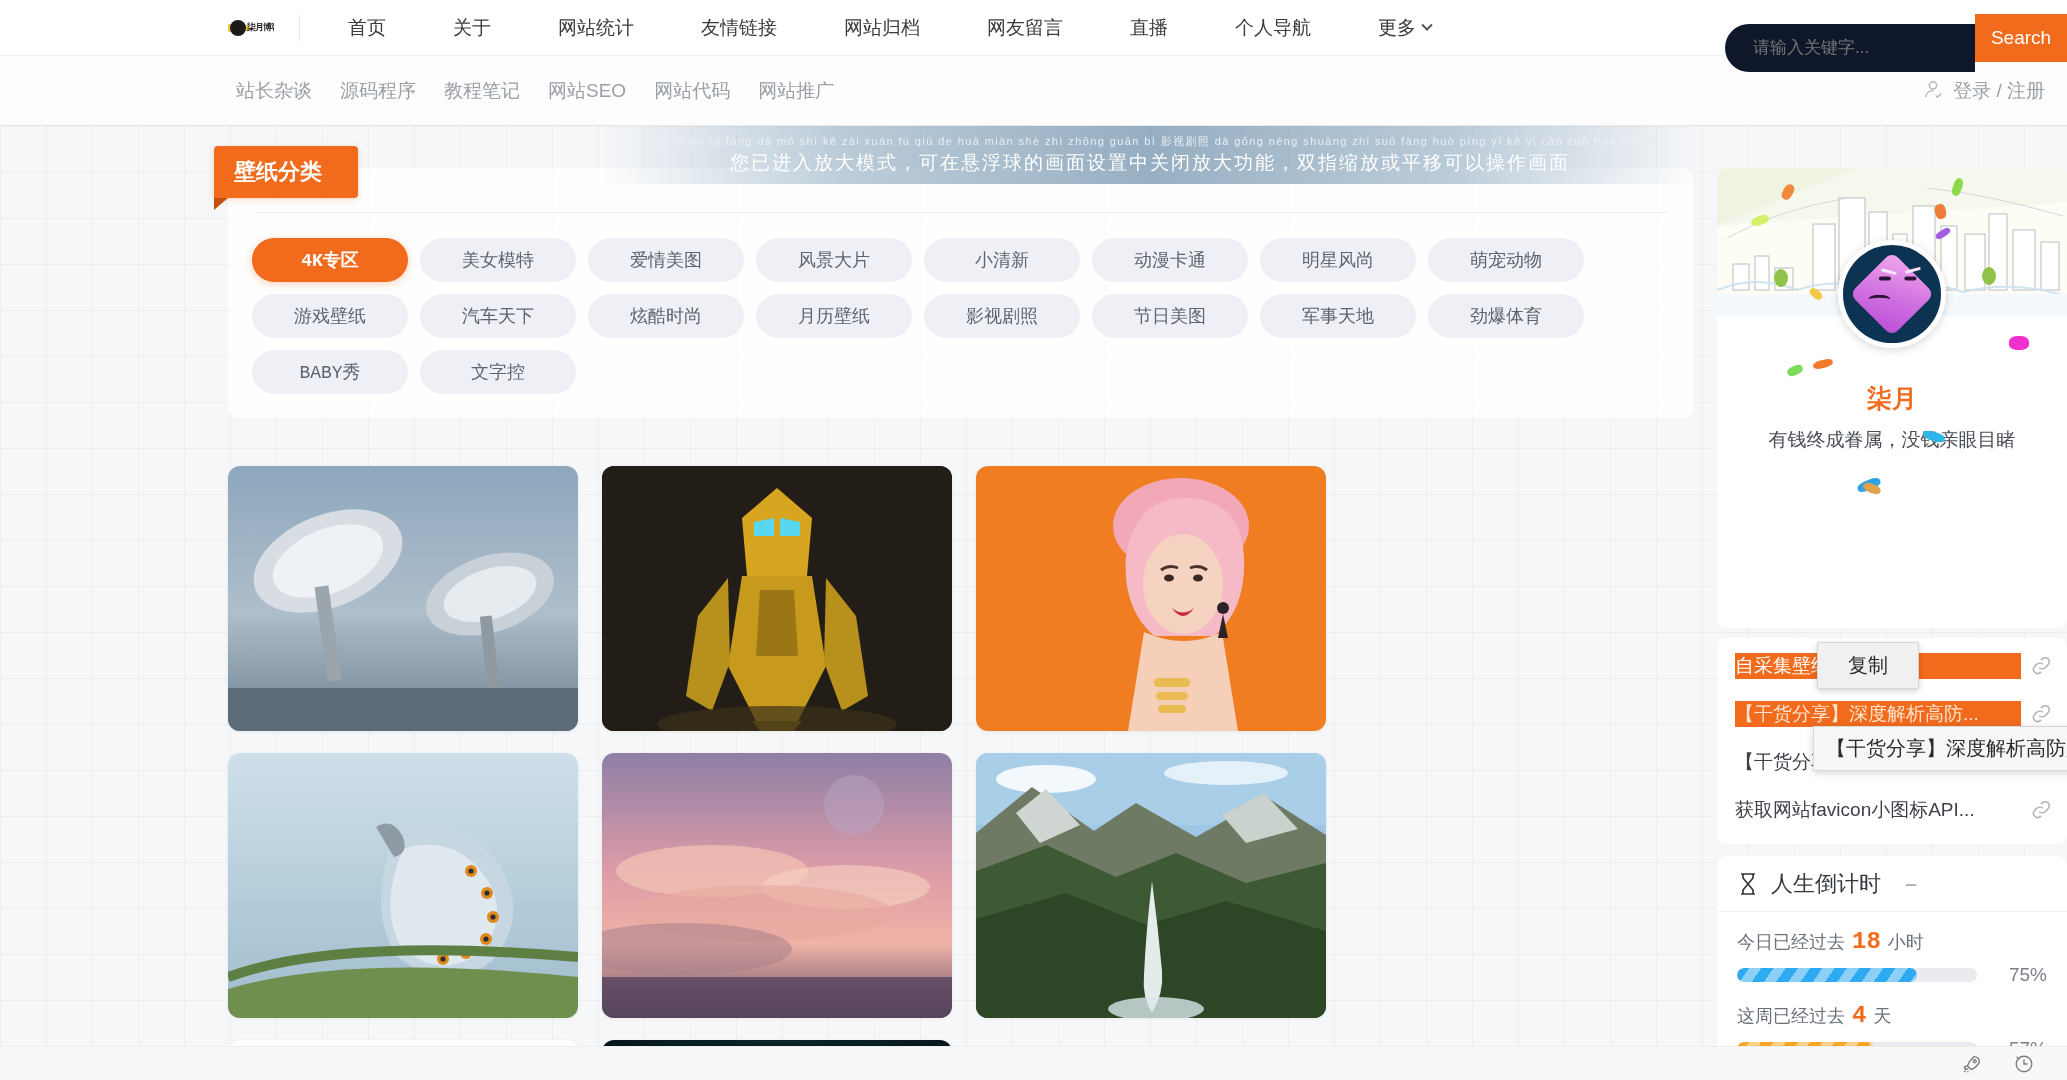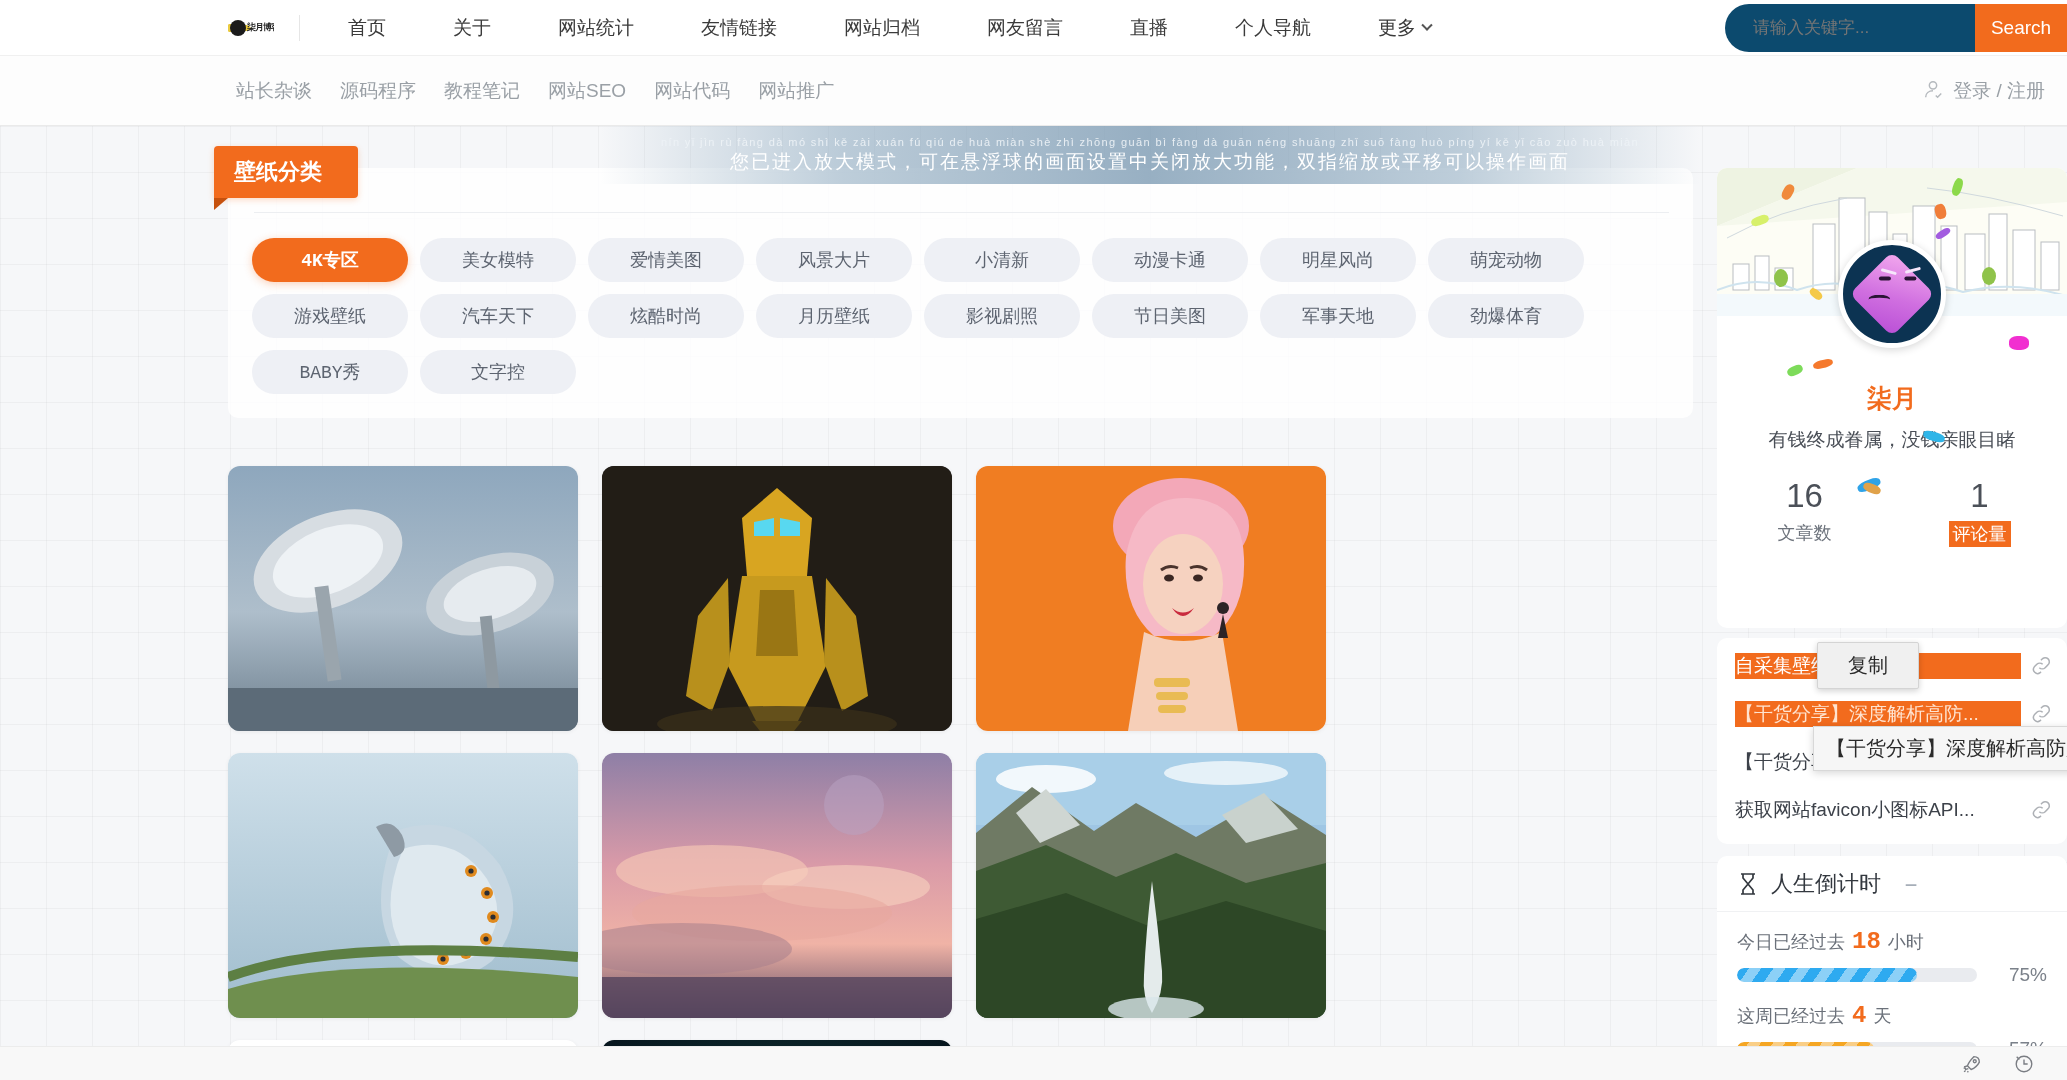--- a/index.html
+++ b/index.html
@@ -63,23 +63,24 @@
     width: 8px; height: 8px;
     border-right: 2px solid #555; border-bottom: 2px solid #555;
     transform: rotate(45deg) translate(-2px,-2px);
   }
   .search-area {
     position: absolute; right: 0px; top: 4px;
     display: flex; align-items: center;
   }
   .search-box {
     width: 250px; height: 48px;
-    background: #0c4a6e; border-radius: 24px 0 0 24px;
+    background: #0f172a; border-radius: 24px 0 0 24px;
     display: flex; align-items: center;
     padding-left: 28px;
+    margin-top: 20px;
   }
   .search-box input {
     border: none; outline: none; background: transparent;
     font-size: 17px; color: #9aa0a6; width: 100%;
     font-family: "Liberation Sans", sans-serif;
   }
   .search-btn {
     width: 92px; height: 48px;
     background: #f26b1d; color: #fff;
     border: none; font-size: 19px;
@@ -415,21 +416,21 @@
           <path d="M4 21c0-4.4 3.6-7 8-7"></path>
           <path d="M15 19l2 2 4-4"></path>
       </svg>
       <span>登录 / 注册</span>
     </div>
   </div>
 
   <div class="page-body">
 
     <div class="zoom-banner">
-      <div class="zb-pinyin">nín  yǐ  jìn  rù  fàng dà  mó  shì       kě  zài xuán  fú   qiú   de   huà miàn shè  zhì zhōng guān  bì  fàng dà  guān néng    shuāng zhǐ  suō fàng huò píng  yí   kě   yǐ   cāo  zuò  huà miàn</div>
+      <div class="zb-pinyin">nín  yǐ  jìn  rù  fàng dà  mó  shì       kě  zài xuán  fú   qiú   de   huà miàn shè  zhì zhōng guān  bì  影视剧照 dà  gōng néng    shuāng zhǐ  suō fàng huò píng  yí   kě   yǐ   cāo  zuò  huà miàn</div>
       <div class="zb-main">您已进入放大模式，可在悬浮球的画面设置中关闭放大功能，双指缩放或平移可以操作画面</div>
     </div>
 
     <div class="cat-panel">
       <div class="cat-ribbon">壁纸分类</div>
       <div class="cat-divider"></div>
       <div class="cat-grid">
         <div class="cat-chip active">4K专区</div>
         <div class="cat-chip">美女模特</div>
         <div class="cat-chip">爱情美图</div>
@@ -676,30 +677,20 @@
         </div>
         <div class="conf" style="position:absolute;left:292px;top:168px;width:20px;height:14px;background:#f12fd0;"></div>
         <div class="conf" style="position:absolute;left:70px;top:198px;width:16px;height:9px;background:#7ddb5a;transform:rotate(-24deg);"></div>
         <div class="conf" style="position:absolute;left:96px;top:192px;width:20px;height:8px;background:#f5792c;transform:rotate(-14deg);"></div>
         <div class="conf" style="position:absolute;left:206px;top:264px;width:22px;height:9px;background:#2fb5e8;transform:rotate(16deg);"></div>
         <div class="conf" style="position:absolute;left:140px;top:312px;width:24px;height:10px;background:#2fa3e8;transform:rotate(-22deg);"></div>
         <div class="conf" style="position:absolute;left:146px;top:316px;width:18px;height:9px;background:#e0a24a;transform:rotate(22deg);"></div>
 
         <div class="profile-name">柒月</div>
         <div class="profile-tag">有钱终成眷属，没钱亲眼目睹</div>
-        <div class="profile-stats">
-          <div class="pstat">
-            <div class="num">16</div>
-            <div class="lbl">文章数</div>
-          </div>
-          <div class="pstat">
-            <div class="num">1</div>
-            <div class="lbl sel">评论量</div>
-          </div>
-        </div>
       </div>
 
       <div class="links-card">
         <div class="link-row selected">
           <span class="txt">自采集壁纸站源码</span>
           <svg class="clip-icon" viewBox="0 0 24 24" fill="none" stroke="#6b717a" stroke-width="1.8">
             <path d="M10 14a5 5 0 007 0l3-3a5 5 0 10-7-7l-1 1"></path>
               <path d="M14 10a5 5 0 00-7 0l-3 3a5 5 0 007 7l1-1"></path>
           </svg>
         </div>

